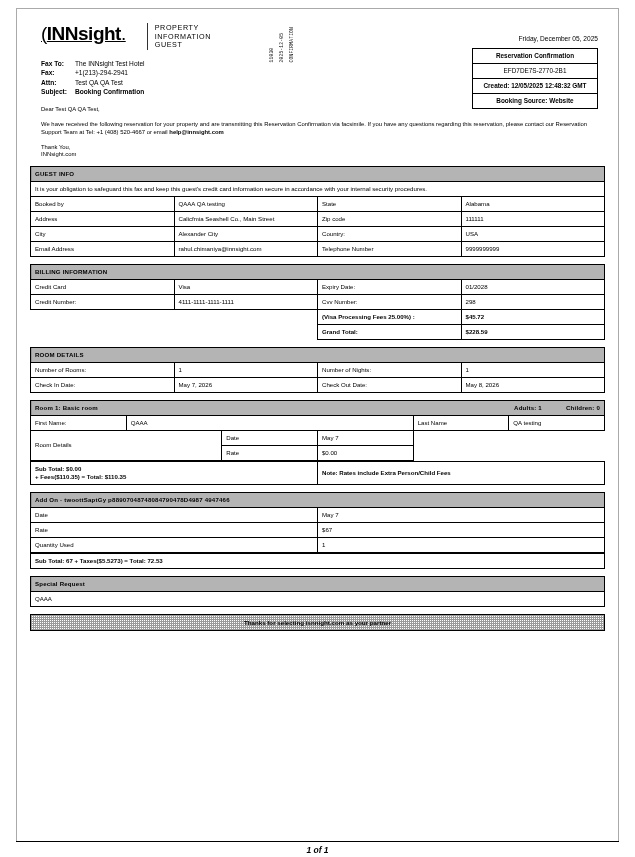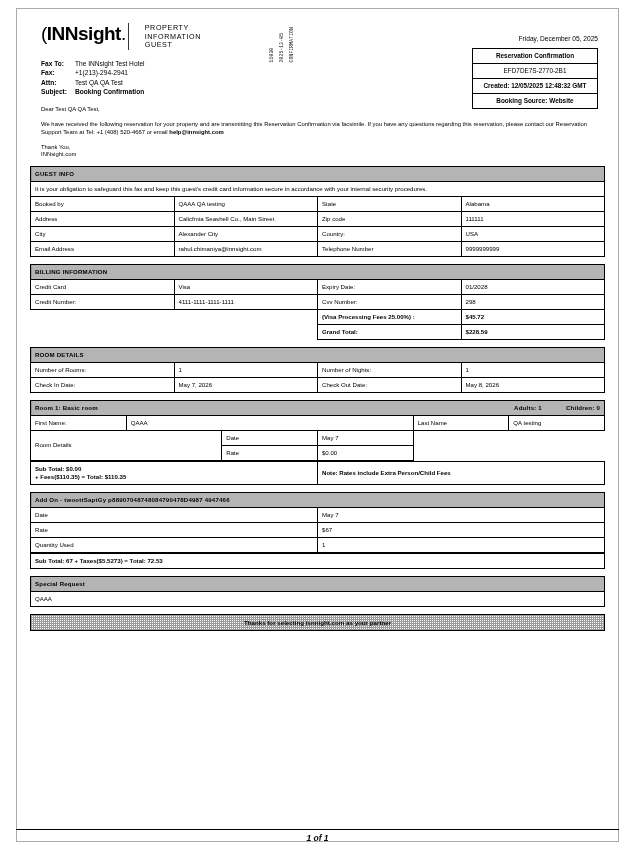--- a/index.html
+++ b/index.html
@@ -38,26 +38,27 @@
   .logo-row {
     display: flex;
     align-items: flex-start;
   }
   .logo-mark {
     font-size: 19px;
     font-weight: bold;
     letter-spacing: -0.5px;
     line-height: 22px;
     white-space: nowrap;
+    text-decoration: underline;
   }
   .logo-mark .paren { font-weight: normal; }
   .logo-sub {
     border-left: 1px solid #333;
-    margin-left: 2px;
-    padding-left: 16px;
+    margin-left: 21px;
+    padding-left: 7px;
     font-size: 7.2px;
     line-height: 8.6px;
     letter-spacing: 0.6px;
     padding-top: 1px;
   }
   .logo-sub div { white-space: nowrap; }
 
   .barcode {
     position: absolute;
     left: 252px;
@@ -192,21 +193,21 @@
     height: 16px;
   }
 
   .roomdetail-left { vertical-align: middle; }
 
   
   .footer {
     position: absolute;
     left: 16px;
     right: 16px;
-    bottom: 14px;
+    bottom: 2px;
     text-align: center;
   }
   .footer .rule { border-top: 1px solid #000; margin-bottom: 3px; }
   .footer .pg {
     font-style: italic;
     font-weight: bold;
     font-size: 8.5px;
   }
 </style>
 </head>

